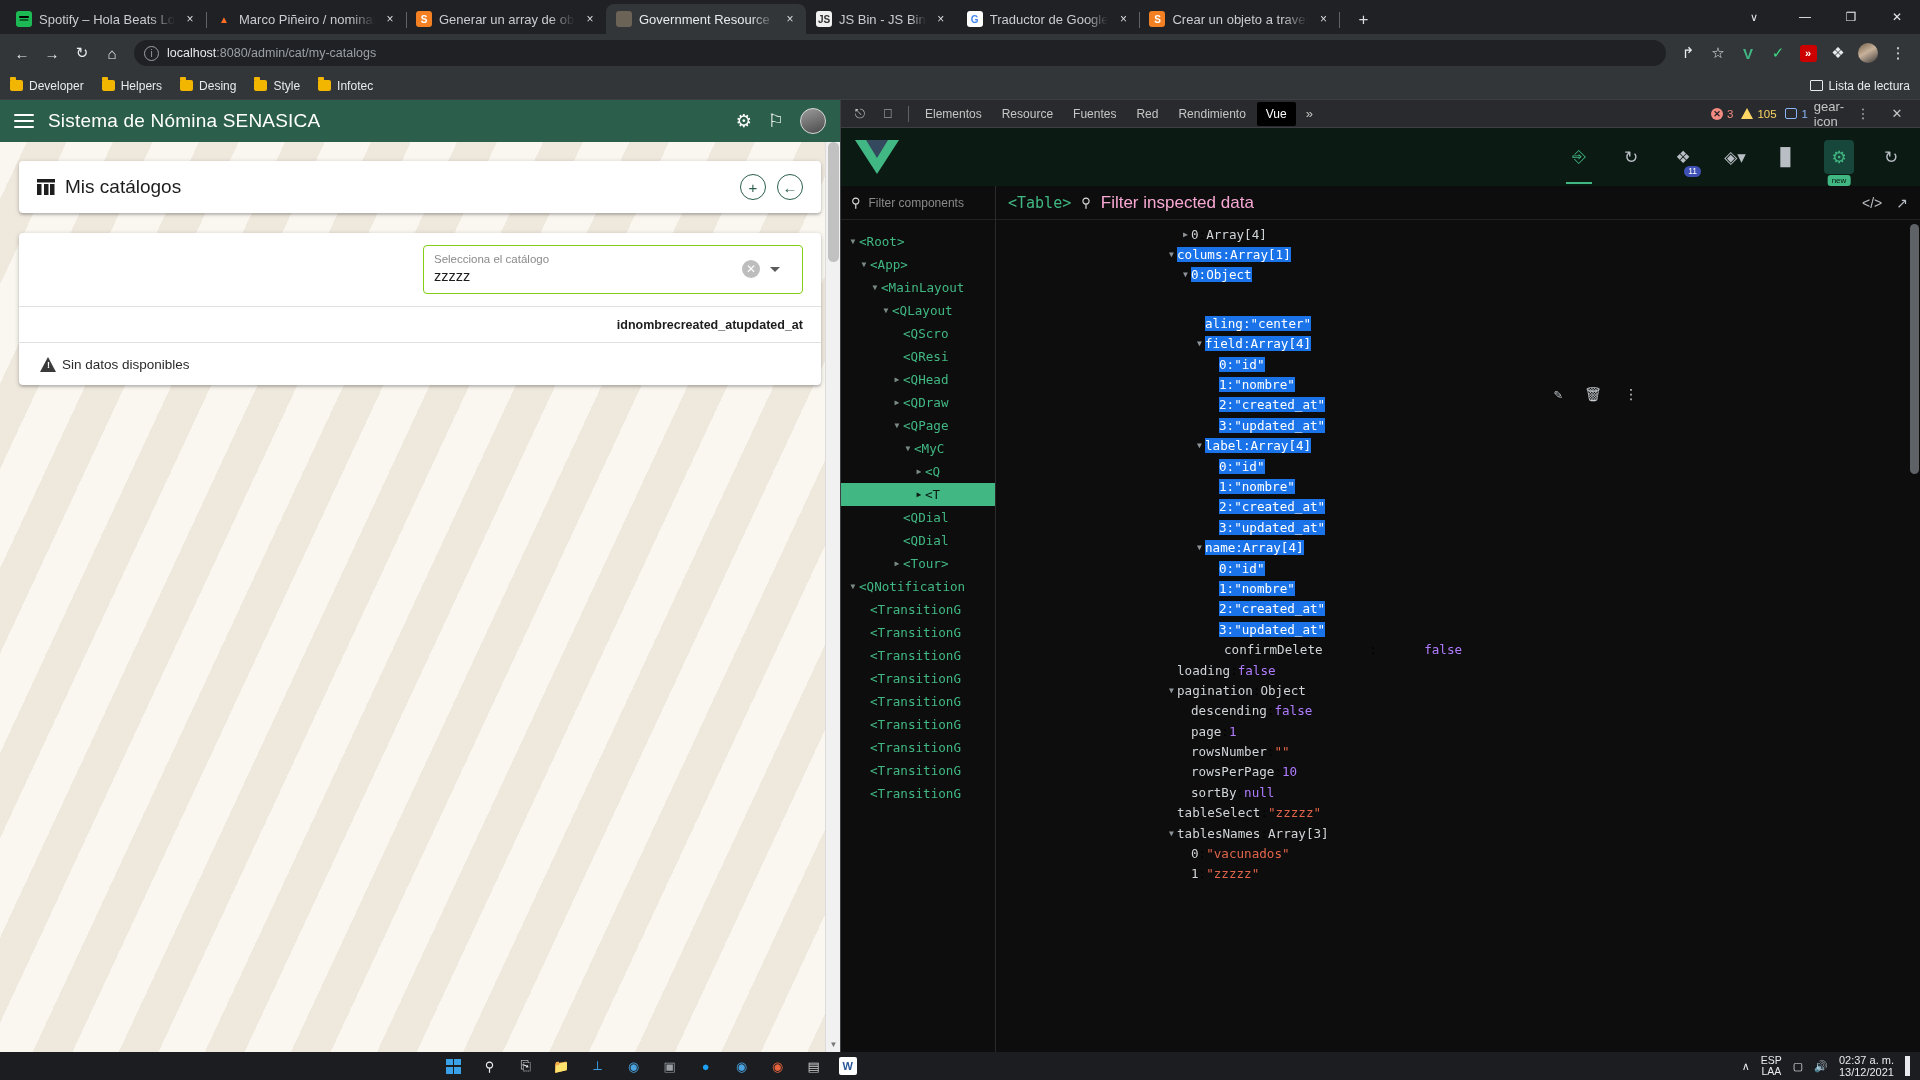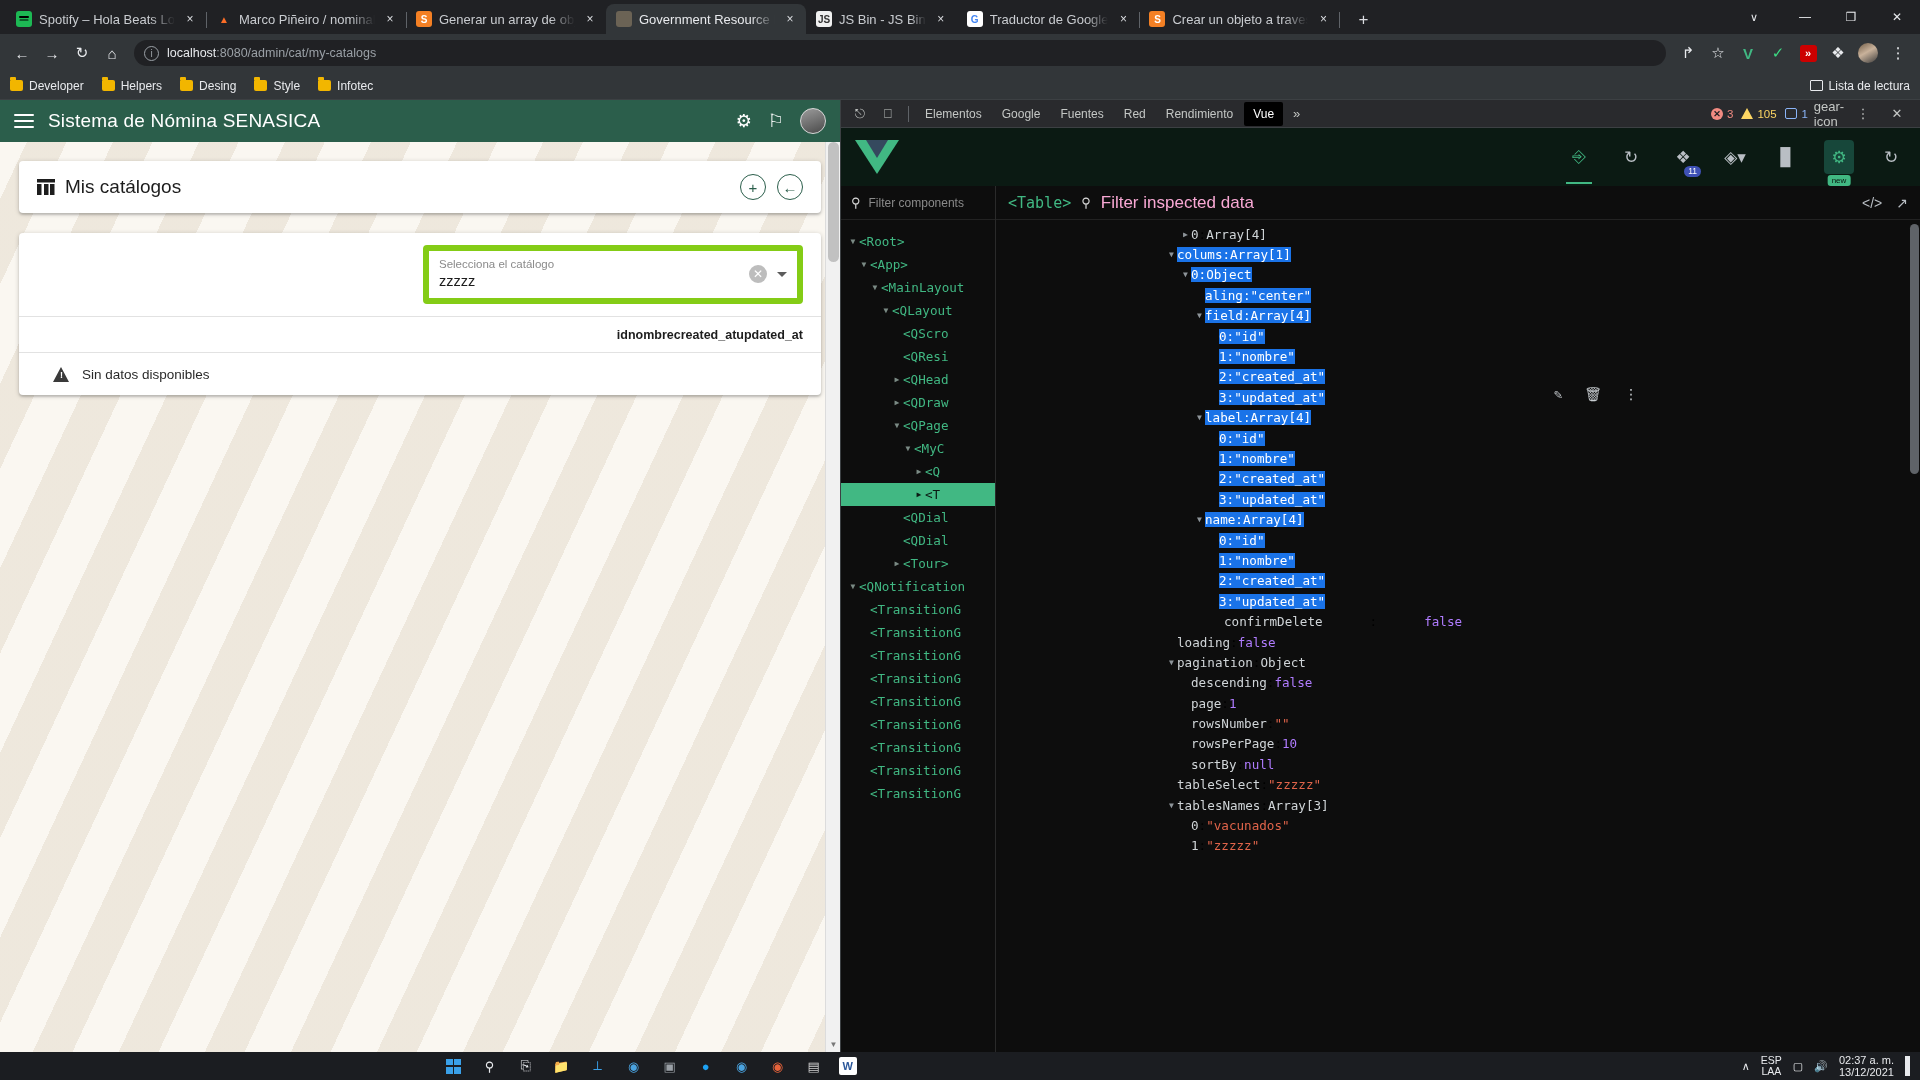--- a/index.html
+++ b/index.html
@@ -128,34 +128,34 @@
              linear-gradient(#000 0 0) left 13.4px bottom 0/4.5px 11px no-repeat; }
   .card-title { font-size: 19px; color: #1d1d1d; }
   .title-actions { margin-left: auto; display: flex; gap: 11px; }
   .rbtn { width: 26px; height: 26px; border-radius: 50%; border: 1.4px solid #2b5e4b;
           color: #2b5e4b; display: flex; align-items: center; justify-content: center;
           font-size: 15px; background: #fff; }
 
   .table-card { margin-top: 20px; }
   .tc-top { padding: 12px 18px 12px 0; display: flex; justify-content: flex-end;
             border-bottom: 1px solid #e2e2e2; }
-  .select-field { width: 380px; border: 6px solid #84cc16; border-radius: 4px;
-                  padding: 6px 10px 7px 10px; display: flex; align-items: center; background:#fff; }
+  .select-field { width: 380px; border: 1px solid #84cc16; border-radius: 4px;
+                  padding: 6px 22px 7px 10px; display: flex; align-items: center; background:#fff; }
   .sf-texts { flex: 1 1 auto; }
   .sf-label { font-size: 11.5px; color: #8a8a8a; line-height: 15px; }
   .sf-value { font-size: 14.5px; color: #1d1d1d; line-height: 19px; }
   .sf-clear { width: 18px; height: 18px; border-radius: 50%; background: #bdbdbd; color: #fff;
               display:flex; align-items:center; justify-content:center; font-size: 12px; margin-right: 10px; }
   .sf-arrow { width: 0; height: 0; border-left: 5px solid transparent; border-right: 5px solid transparent;
               border-top: 5px solid #5c5c5c; }
 
   .thead-row { height: 36px; display:flex; align-items:center; justify-content:flex-end;
                padding-right: 18px; border-bottom: 1px solid #e2e2e2; }
   .thead-row span { font-size: 12.5px; font-weight: bold; color: #1d1d1d; }
-  .empty-row { height: 42px; display: flex; align-items: center; gap: 12px; padding: 0 34px; }
+  .empty-row { height: 42px; display: flex; align-items: center; gap: 5px; padding: 0 21px; }
   .warn-ico { width: 17px; height: 15px; position: relative; }
   .warn-ico::before { content:""; position:absolute; left:0; top:0; width:0; height:0;
       border-left: 8.5px solid transparent; border-right: 8.5px solid transparent;
       border-bottom: 15px solid #3a3a3a; }
   .warn-ico::after { content:"!"; position:absolute; left:0; right:0; top:3.5px; text-align:center;
       color:#fff; font-size: 9px; font-weight: bold; line-height: 10px; }
   .empty-row span { font-size: 13.5px; color: #2a2a2a; }
 
   
   .pg-scroll { position: absolute; right: 0; top: 42px; bottom: 0; width: 15px; background: #f1f1f1;
@@ -429,21 +429,21 @@
       </div>
     </div>
 
     <div class="devtools">
 
       <div class="dt-tabs">
         <span class="dt-ic">⎋</span>
         <span class="dt-ic">⎕</span>
         <span class="dt-vsep"></span>
         <span class="dt-tab">Elementos</span>
-        <span class="dt-tab">Google</span>
+        <span class="dt-tab">Resource</span>
         <span class="dt-tab">Fuentes</span>
         <span class="dt-tab">Red</span>
         <span class="dt-tab">Rendimiento</span>
         <span class="dt-tab active">Vue</span>
         <span class="dt-more">»</span>
         <span class="dt-right">
           <span class="badge">
             <span class="dot-err">✕</span>
             <span class="err-n">3</span>
           </span>
@@ -608,21 +608,21 @@
                 <span class="k sel">colums</span>
                 <span class="sel-bg">: </span>
                 <span class="sel-bg">Array[1]</span>
               </div>
               <div class="drow" style="padding-left: 184px;">
                 <span class="tw">▼</span>
                 <span class="k sel">0</span>
                 <span class="sel-bg">: </span>
                 <span class="sel-bg">Object</span>
               </div>
-              <div class="drow" style="padding-left: 198px;">
+              <div class="drow" style="padding-left: 198px; margin-top: 28px;">
                 <span class="tw"></span>
                 <span class="k sel">aling</span>
                 <span class="sel-bg">: </span>
                 <span class="sel-bg">"center"</span>
               </div>
               <div class="drow" style="padding-left: 198px;">
                 <span class="tw">▼</span>
                 <span class="k sel">field</span>
                 <span class="sel-bg">: </span>
                 <span class="sel-bg">Array[4]</span>

